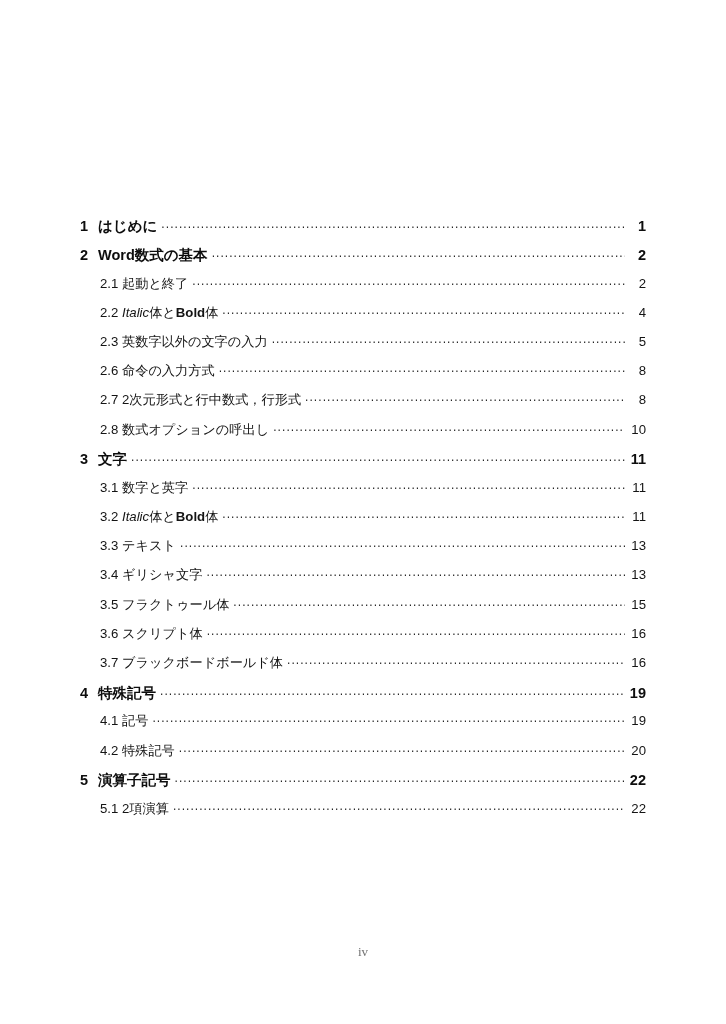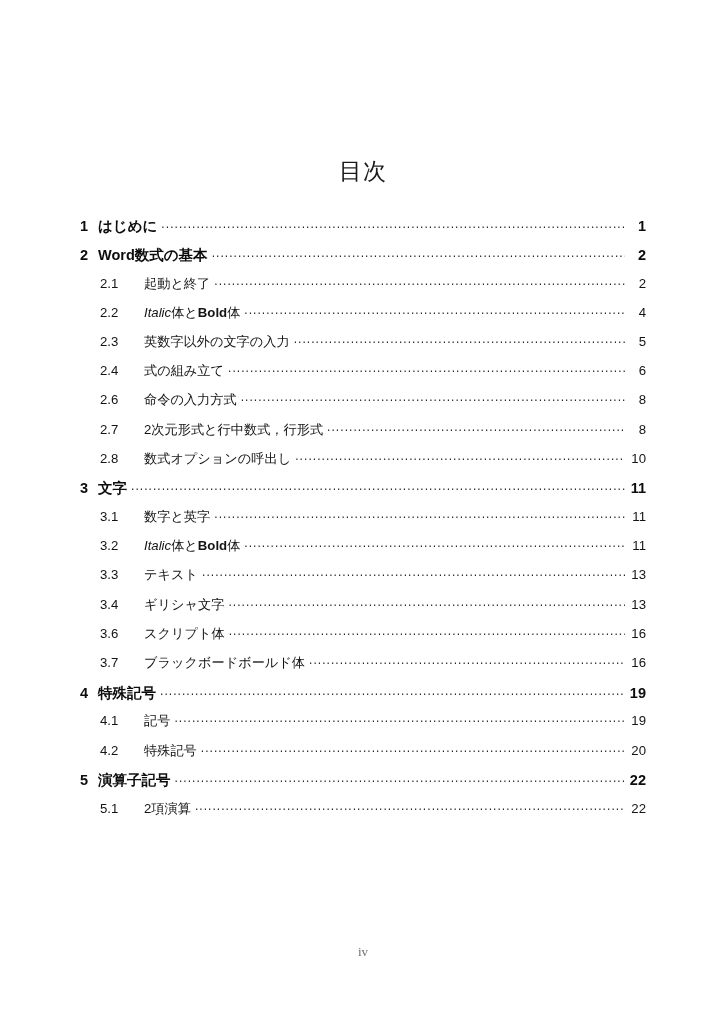--- a/index.html
+++ b/index.html
@@ -95,21 +95,21 @@
   .lvl1 .toc-page { min-width: 18px; font-weight: 600; }
   .lvl1 .toc-leader::before { font-weight: 400; }
 
   
   .lvl2 {
     font-size: 13.2px;
     font-weight: 400;
     color: #141414;
   }
   .lvl2 .toc-num { width: 22px; margin-left: 20px; }
-  .lvl2 .toc-label { margin-left: 22px; }
+  .lvl2 .toc-label { }
   .lvl2 .toc-page { min-width: 18px; }
 
   .it { font-style: italic; }
   .bd { font-weight: 700; }
 
   
   .footer-page {
     position: absolute;
     top: 944px;
     left: 0;
@@ -118,21 +118,20 @@
     font-size: 13px;
     font-family: "Liberation Serif", "DejaVu Serif", serif;
     color: #737373;
   }
 </style>
 </head>
 <body>
 
 <div class="page">
 
-  <div class="toc-title">目次</div>
 
   <div class="toc-list" id="toc-list">
       <div class="toc-row lvl1">
         <span class="toc-num">1</span>
         <span class="toc-label">はじめに</span>
         <span class="toc-leader"></span>
         <span class="toc-page">1</span>
       </div>
       <div class="toc-row lvl1">
         <span class="toc-num">2</span>
@@ -152,26 +151,20 @@
         <span class="toc-leader"></span>
         <span class="toc-page">4</span>
       </div>
       <div class="toc-row lvl2">
         <span class="toc-num">2.3</span>
         <span class="toc-label">英数字以外の文字の入力</span>
         <span class="toc-leader"></span>
         <span class="toc-page">5</span>
       </div>
       <div class="toc-row lvl2">
-        <span class="toc-num">2.4</span>
-        <span class="toc-label">式の組み立て</span>
-        <span class="toc-leader"></span>
-        <span class="toc-page">6</span>
-      </div>
-      <div class="toc-row lvl2">
         <span class="toc-num">2.6</span>
         <span class="toc-label">命令の入力方式</span>
         <span class="toc-leader"></span>
         <span class="toc-page">8</span>
       </div>
       <div class="toc-row lvl2">
         <span class="toc-num">2.7</span>
         <span class="toc-label">2次元形式と行中数式，行形式</span>
         <span class="toc-leader"></span>
         <span class="toc-page">8</span>
@@ -206,20 +199,26 @@
         <span class="toc-leader"></span>
         <span class="toc-page">13</span>
       </div>
       <div class="toc-row lvl2">
         <span class="toc-num">3.4</span>
         <span class="toc-label">ギリシャ文字</span>
         <span class="toc-leader"></span>
         <span class="toc-page">13</span>
       </div>
       <div class="toc-row lvl2">
+        <span class="toc-num">3.5</span>
+        <span class="toc-label">フラクトゥール体</span>
+        <span class="toc-leader"></span>
+        <span class="toc-page">15</span>
+      </div>
+      <div class="toc-row lvl2">
         <span class="toc-num">3.6</span>
         <span class="toc-label">スクリプト体</span>
         <span class="toc-leader"></span>
         <span class="toc-page">16</span>
       </div>
       <div class="toc-row lvl2">
         <span class="toc-num">3.7</span>
         <span class="toc-label">ブラックボードボールド体</span>
         <span class="toc-leader"></span>
         <span class="toc-page">16</span>

